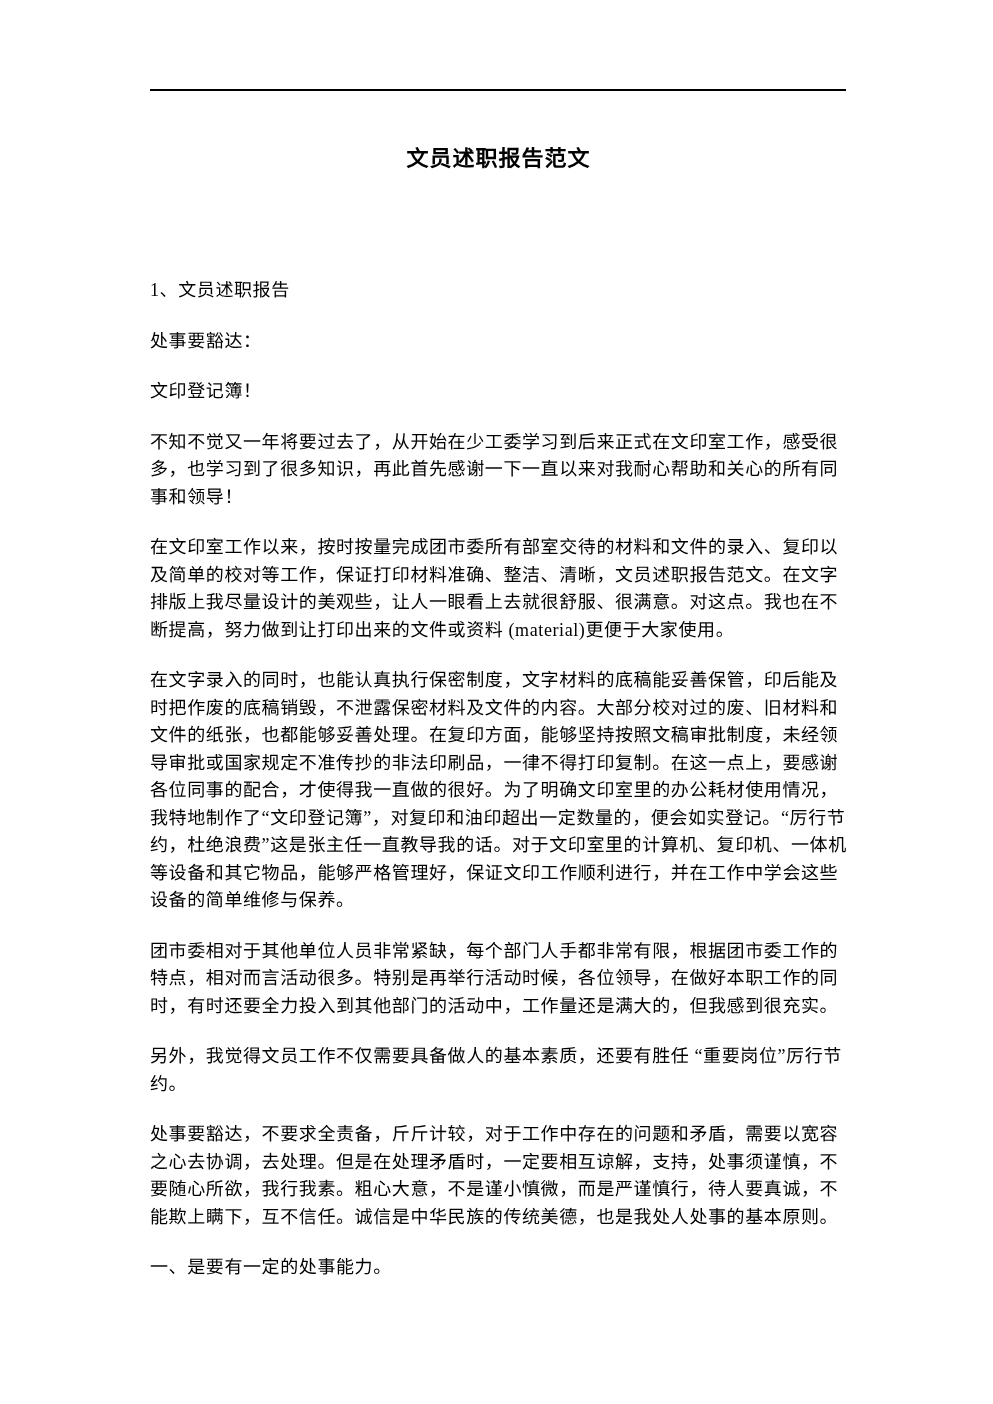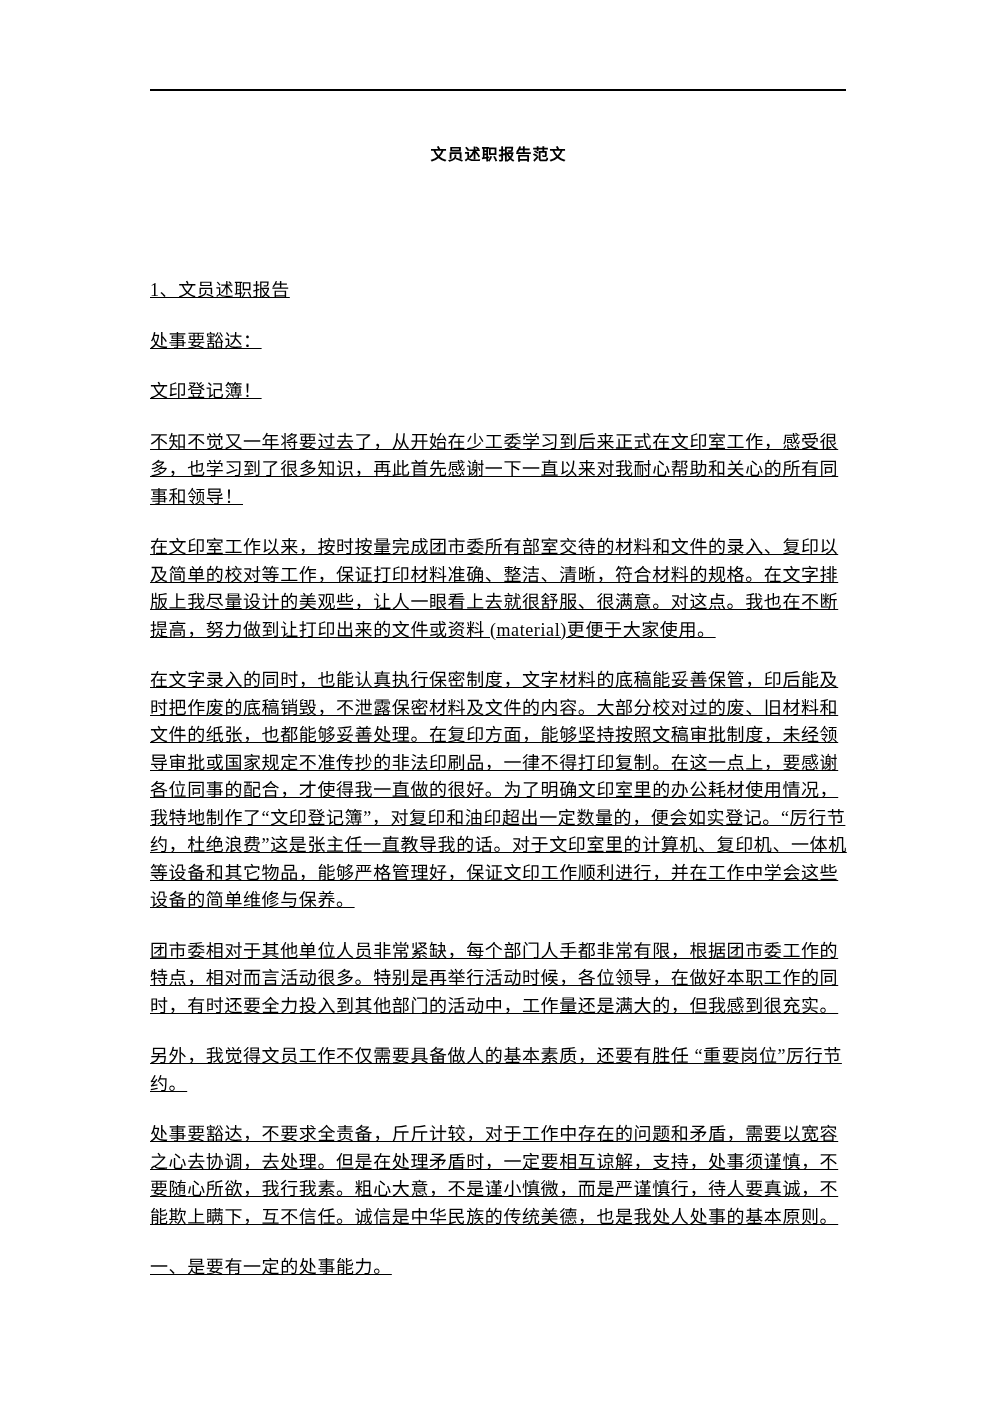--- a/index.html
+++ b/index.html
@@ -23,36 +23,35 @@
     width: 696px;
     height: 2px;
     background: #000000;
   }
   .doc-title {
     position: absolute;
     left: 150px;
     top: 128px;
     width: 697px;
     text-align: center;
-    font-size: 16px;
+    font-size: 22px;
     font-weight: bold;
     letter-spacing: 1px;
     line-height: 32px;
     white-space: nowrap;
   }
   .doc-body {
     position: absolute;
     left: 150px;
     top: 277px;
     width: 697px;
     font-size: 18px;
     line-height: 27.5px;
     letter-spacing: 0.6px;
     text-align: left;
-    text-decoration: underline;
   }
   .doc-body p {
     margin: 0 0 23px 0;
     padding: 0;
     word-break: break-word;
   }
 </style>
 </head>
 <body>
 
@@ -60,21 +59,21 @@
 
   <div class="header-rule"></div>
 
   <h1 class="doc-title">文员述职报告范文</h1>
 
   <div class="doc-body">
     <p>1、文员述职报告</p>
     <p>处事要豁达：</p>
     <p>文印登记簿！</p>
     <p>不知不觉又一年将要过去了，从开始在少工委学习到后来正式在文印室工作，感受很多，也学习到了很多知识，再此首先感谢一下一直以来对我耐心帮助和关心的所有同事和领导！</p>
-    <p>在文印室工作以来，按时按量完成团市委所有部室交待的材料和文件的录入、复印以及简单的校对等工作，保证打印材料准确、整洁、清晰，符合材料的规格。在文字排版上我尽量设计的美观些，让人一眼看上去就很舒服、很满意。对这点。我也在不断提高，努力做到让打印出来的文件或资料 (material)更便于大家使用。</p>
+    <p>在文印室工作以来，按时按量完成团市委所有部室交待的材料和文件的录入、复印以及简单的校对等工作，保证打印材料准确、整洁、清晰，文员述职报告范文。在文字排版上我尽量设计的美观些，让人一眼看上去就很舒服、很满意。对这点。我也在不断提高，努力做到让打印出来的文件或资料 (material)更便于大家使用。</p>
     <p>在文字录入的同时，也能认真执行保密制度，文字材料的底稿能妥善保管，印后能及时把作废的底稿销毁，不泄露保密材料及文件的内容。大部分校对过的废、旧材料和文件的纸张，也都能够妥善处理。在复印方面，能够坚持按照文稿审批制度，未经领导审批或国家规定不准传抄的非法印刷品，一律不得打印复制。在这一点上，要感谢各位同事的配合，才使得我一直做的很好。为了明确文印室里的办公耗材使用情况，我特地制作了“文印登记簿”，对复印和油印超出一定数量的，便会如实登记。“厉行节约，杜绝浪费”这是张主任一直教导我的话。对于文印室里的计算机、复印机、一体机等设备和其它物品，能够严格管理好，保证文印工作顺利进行，并在工作中学会这些设备的简单维修与保养。</p>
     <p>团市委相对于其他单位人员非常紧缺，每个部门人手都非常有限，根据团市委工作的特点，相对而言活动很多。特别是再举行活动时候，各位领导，在做好本职工作的同时，有时还要全力投入到其他部门的活动中，工作量还是满大的，但我感到很充实。</p>
     <p>另外，我觉得文员工作不仅需要具备做人的基本素质，还要有胜任 “重要岗位”厉行节约。</p>
     <p>处事要豁达，不要求全责备，斤斤计较，对于工作中存在的问题和矛盾，需要以宽容之心去协调，去处理。但是在处理矛盾时，一定要相互谅解，支持，处事须谨慎，不要随心所欲，我行我素。粗心大意，不是谨小慎微，而是严谨慎行，待人要真诚，不能欺上瞒下，互不信任。诚信是中华民族的传统美德，也是我处人处事的基本原则。</p>
     <p>一、是要有一定的处事能力。</p>
   </div>
 
 </div>
 
 </body></html>

